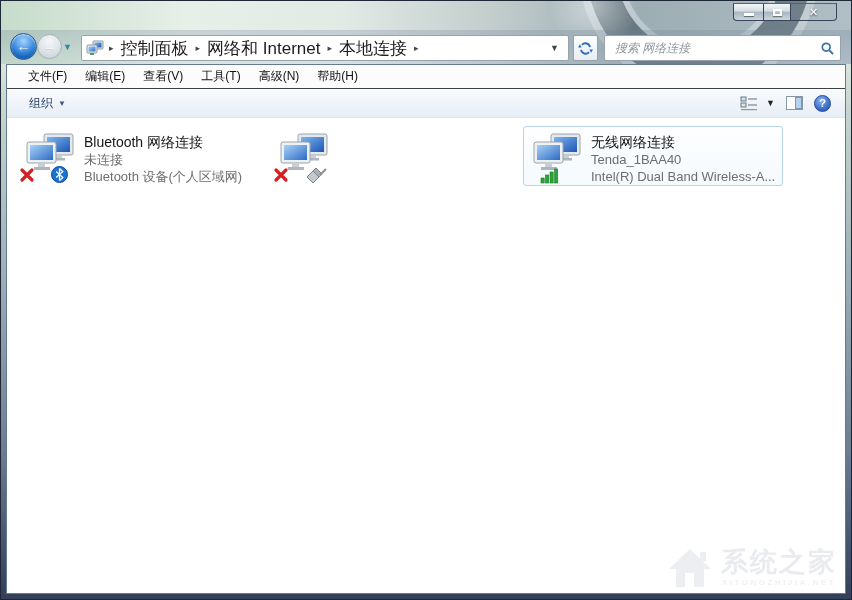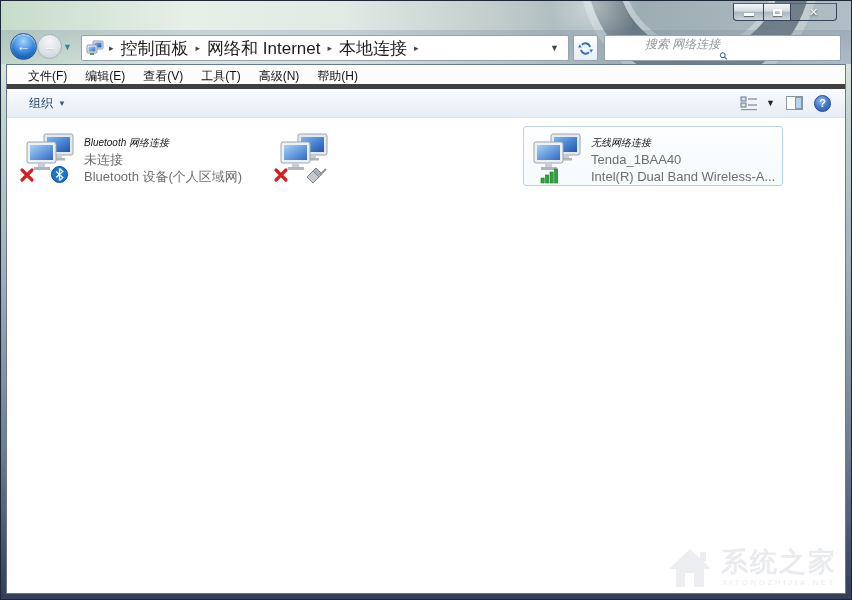--- a/index.html
+++ b/index.html
@@ -49,47 +49,47 @@
     border:1px solid #97a2ad;border-radius:2px;display:flex;align-items:center;z-index:4;padding:0 2px 0 4px;}
   .addr-icon{width:18px;height:16px;margin-right:1px;}
   .crumb-sep{font-size:9px;color:#454545;padding:0 4px;}
   .crumb{font-size:17px;color:#1c1c1c;padding:1px 3px;white-space:nowrap;cursor:default;}
   .addr-spacer{flex:1;}
   .addr-drop{font-size:9px;color:#444;padding:0 7px;}
   .btn-refresh{position:absolute;left:572px;top:34px;width:25px;height:26px;border:1px solid #97a2ad;border-radius:2px;
     background:linear-gradient(180deg,#fdfefe,#e8eef3);display:flex;align-items:center;justify-content:center;z-index:4;}
   
   .search-box{position:absolute;left:603px;top:34px;width:237px;height:26px;background:#fff;
-    border:1px solid #97a2ad;border-radius:2px;display:flex;align-items:center;z-index:4;padding:0 6px 0 8px;flex-direction:column;}
+    border:1px solid #97a2ad;border-radius:2px;display:flex;align-items:center;z-index:4;padding:0 6px 0 8px;}
   .search-box input{flex:1;border:none;outline:none;font-size:12px;font-style:italic;color:#444;
     font-family:"Liberation Sans","DejaVu Sans",sans-serif;background:transparent;min-width:0;}
   .search-box input::placeholder{color:#8f979e;font-style:italic;}
   
   .window-body{position:absolute;left:5px;right:5px;top:63px;bottom:5px;background:#fff;border:1px solid #68788f;}
-  .menu-bar{height:24px;background:#fcfcfc;display:flex;align-items:flex-start;padding-left:12px;border-bottom:5px solid #404040;}
+  .menu-bar{height:24px;background:#fcfcfc;display:flex;align-items:flex-start;padding-left:12px;border-bottom:1px solid #404040;}
   .menu-item{font-size:12px;color:#111;padding:3px 9px;cursor:default;}
   .toolbar{height:29px;background:linear-gradient(180deg,#f9fbfd 0%,#eef3f9 60%,#e7eef6 100%);
     border-bottom:1px solid #dde5ee;display:flex;align-items:center;padding:0 14px;}
   .organize{display:flex;align-items:center;gap:5px;font-size:12px;color:#1e3c5c;padding:3px 8px;border-radius:2px;}
   .organize .drop{font-size:8px;color:#3c5a78;}
   .toolbar-right{margin-left:auto;display:flex;align-items:center;gap:11px;}
   .views-drop{font-size:9px;color:#222;margin-left:-4px;}
   .help-circle{width:17px;height:17px;border-radius:50%;
     background:radial-gradient(circle at 40% 30%,#8fb7ef 0%,#4a7fd4 45%,#1c4ea8 100%);
     border:1px solid #25479a;color:#fff;font-size:11px;font-weight:bold;display:flex;align-items:center;justify-content:center;}
   
   .content{position:absolute;left:0;right:0;top:55px;bottom:0;background:#fff;overflow:hidden;}
   .conn-item{position:absolute;top:13px;display:flex;gap:7px;}
   .conn-icon{position:relative;width:52px;height:48px;flex:0 0 52px;}
   .badge{position:absolute;}
   .badge-x{left:-6px;bottom:-2px;}
   .badge-right{left:26px;bottom:-2px;}
   .badge-bars{left:8px;bottom:-3px;}
   .conn-text{display:flex;flex-direction:column;line-height:17px;padding-top:1px;}
-  .conn-name{font-size:10px;color:#161616;font-style:italic;}
+  .conn-name{font-size:14px;color:#161616;}
   .conn-status,.conn-device{font-size:13px;color:#6d6d6d;}
   .selected-box{position:absolute;left:516px;top:6px;width:260px;height:60px;
     border:1px solid #b8d2e8;border-radius:3px;background:linear-gradient(180deg,#fdfeff,#f5fafd);
     display:flex;gap:7px;padding:6px 0 8px 8px;}
   .selected-box .conn-icon{margin-top:0;}
   
   .watermark{position:absolute;right:8px;bottom:4px;display:flex;align-items:center;gap:8px;pointer-events:none;}
   .wm-text{display:flex;flex-direction:column;align-items:center;}
   .wm-title{font-size:27px;font-weight:bold;color:#e9ebee;letter-spacing:2px;line-height:1;}
   .wm-sub{font-size:8px;font-weight:bold;color:#eef0f3;letter-spacing:2.5px;margin-top:2px;}

